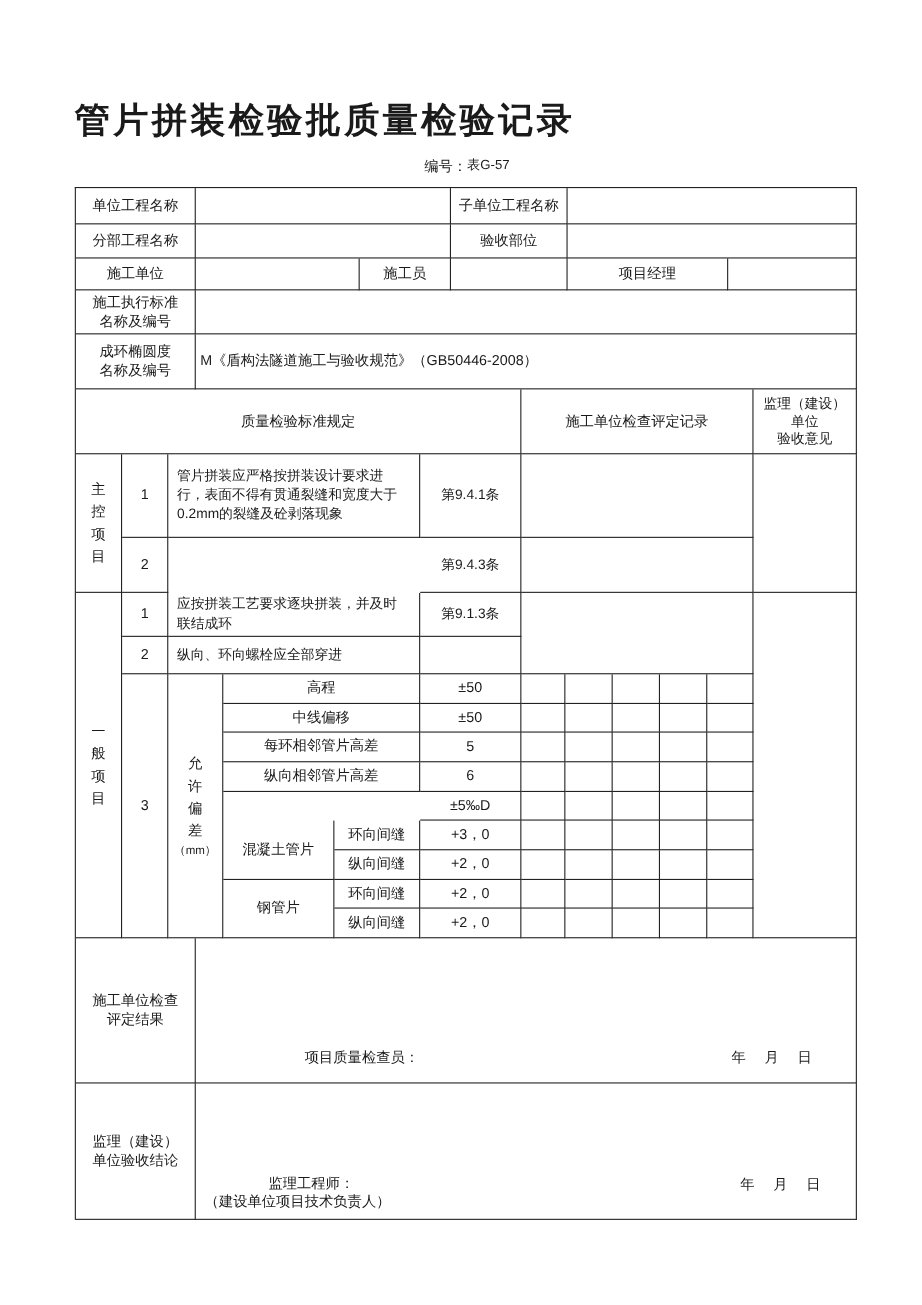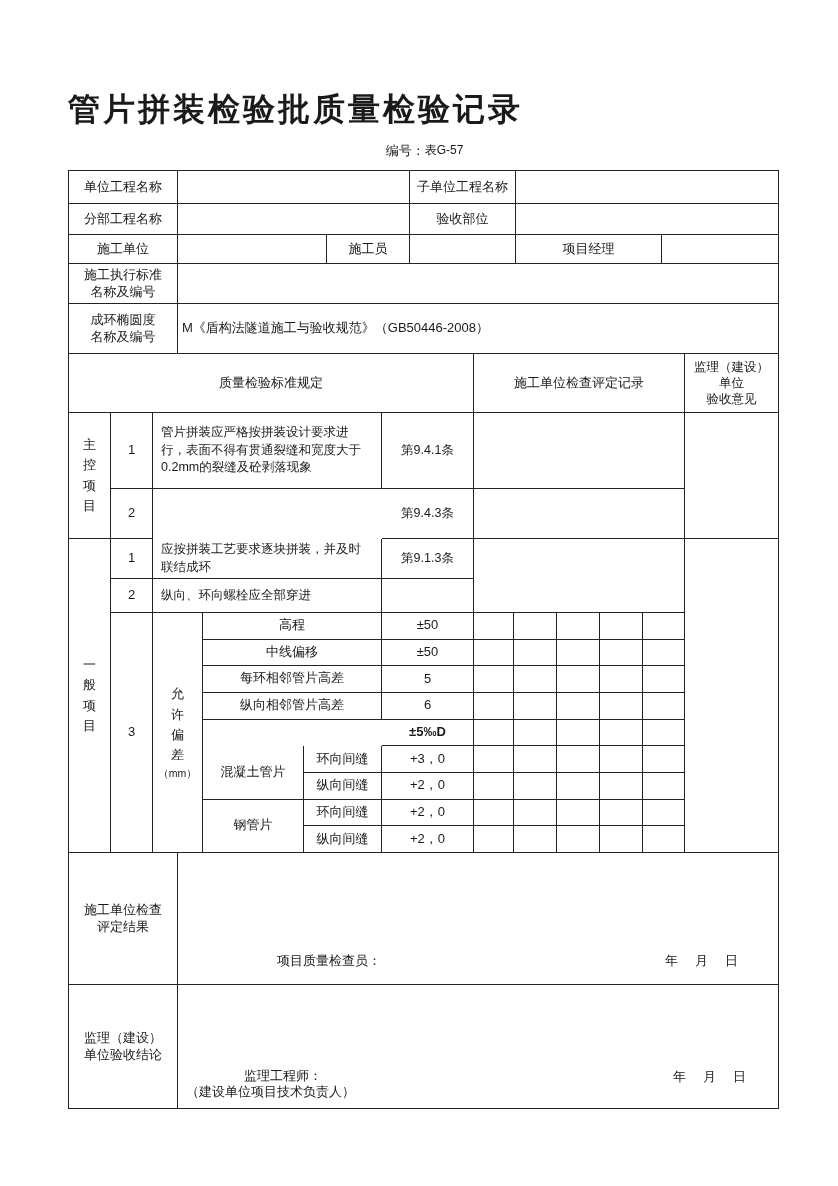--- a/index.html
+++ b/index.html
@@ -150,21 +150,21 @@
       <div class="cell" style="left: 488px; top: 495.333px; width: 43px; height: 26.6667px;"></div>
       <div class="cell" style="left: 531px; top: 495.333px; width: 43px; height: 26.6667px;"></div>
       <div class="cell" style="left: 574px; top: 495.333px; width: 42px; height: 26.6667px;"></div>
       <div class="cell" style="left: 134px; top: 522px; width: 179px; height: 26.6667px;">纵向相邻管片高差</div>
       <div class="cell" style="left: 313px; top: 522px; width: 92px; height: 26.6667px;">6</div>
       <div class="cell" style="left: 405px; top: 522px; width: 40px; height: 26.6667px;"></div>
       <div class="cell" style="left: 445px; top: 522px; width: 43px; height: 26.6667px;"></div>
       <div class="cell" style="left: 488px; top: 522px; width: 43px; height: 26.6667px;"></div>
       <div class="cell" style="left: 531px; top: 522px; width: 43px; height: 26.6667px;"></div>
       <div class="cell" style="left: 574px; top: 522px; width: 42px; height: 26.6667px;"></div>
-      <div class="cell" style="left: 313px; top: 548.667px; width: 92px; height: 26.6667px; font-weight: bold;">±5‰D</div>
+      <div class="cell" style="left: 313px; top: 548.667px; width: 92px; height: 26.6667px;">±5‰D</div>
       <div class="cell" style="left: 405px; top: 548.667px; width: 40px; height: 26.6667px;"></div>
       <div class="cell" style="left: 445px; top: 548.667px; width: 43px; height: 26.6667px;"></div>
       <div class="cell" style="left: 488px; top: 548.667px; width: 43px; height: 26.6667px;"></div>
       <div class="cell" style="left: 531px; top: 548.667px; width: 43px; height: 26.6667px;"></div>
       <div class="cell" style="left: 574px; top: 548.667px; width: 42px; height: 26.6667px;"></div>
       <div class="cell" style="left: 235px; top: 575.333px; width: 78px; height: 26.6667px;">环向间缝</div>
       <div class="cell" style="left: 313px; top: 575.333px; width: 92px; height: 26.6667px;">+3，0</div>
       <div class="cell" style="left: 405px; top: 575.333px; width: 40px; height: 26.6667px;"></div>
       <div class="cell" style="left: 445px; top: 575.333px; width: 43px; height: 26.6667px;"></div>
       <div class="cell" style="left: 488px; top: 575.333px; width: 43px; height: 26.6667px;"></div>

